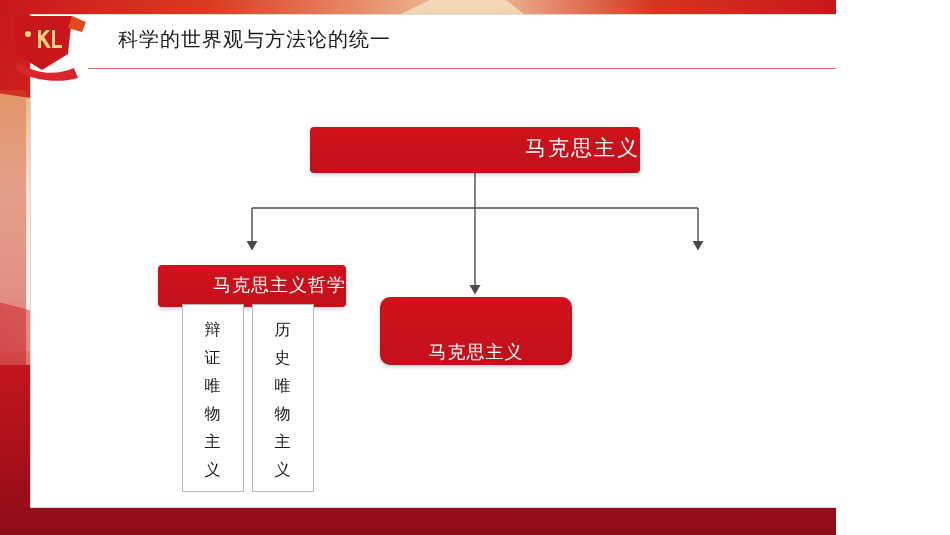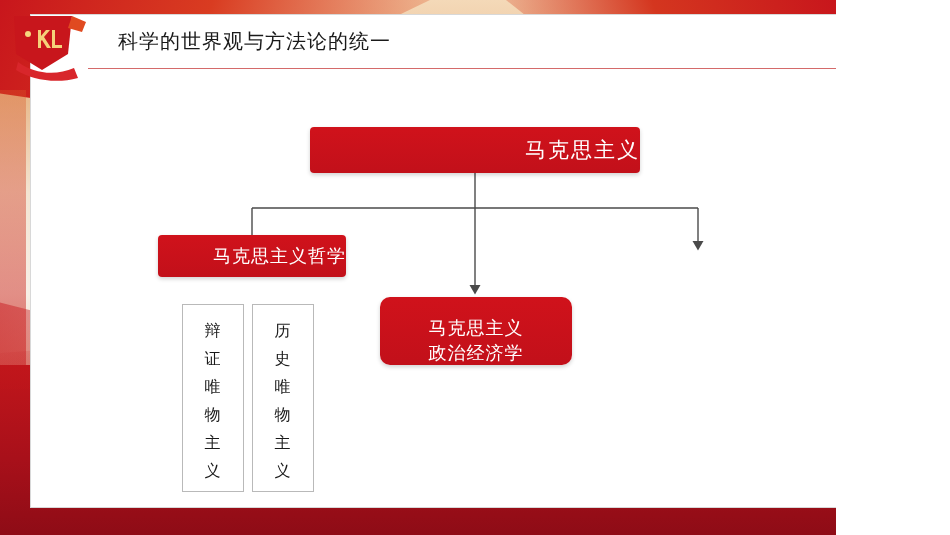--- a/index.html
+++ b/index.html
@@ -12,20 +12,21 @@
     overflow: hidden;
     font-family: "Liberation Sans", sans-serif;
     background: #ffffff;
   }
   .slide {
     position: relative;
     width: 836px;
     height: 535px;
     overflow: hidden;
     background: linear-gradient(180deg, #f4d9b8 0%, #e8b98c 18%, #f3e4d2 36%, #f7efe6 55%, #e9c6a6 75%, #d9724a 100%);
+    font-family: Liberation Mono, monospace;
   }
   
   .bg-red-bottom {
     position: absolute;
     left: 0; right: 0; bottom: 0;
     height: 170px;
     background: linear-gradient(180deg, #c1161b 0%, #a8101a 55%, #8e0c16 100%);
   }
   .bg-red-bottom::before {
     content: "";
@@ -146,21 +147,21 @@
   .node-root {
     left: 280px;
     top: 113px;
     width: 330px;
     height: 46px;
     font-size: 21px;
     letter-spacing: 2px;
   }
   .node-philosophy {
     left: 128px;
-    top: 221px;
+    top: 251px;
     width: 188px;
     height: 42px;
     font-size: 18px;
     letter-spacing: 1px;
   }
   .node-polecon {
     left: 350px;
     top: 283px;
     width: 192px;
     height: 68px;
@@ -258,21 +259,20 @@
     <div class="node node-root">
       <span>马克思主义</span>
     </div>
 
     <div class="node node-philosophy">
       <span>马克思主义哲学</span>
     </div>
 
     <div class="node node-polecon">
       <span class="ln">马克思主义</span>
-      <span class="ln">政治经济学</span>
     </div>
 
 
     <div class="leaf leaf-dialectical">
       <span>辩</span>
       <span>证</span>
       <span>唯</span>
       <span>物</span>
       <span>主</span>
       <span>义</span>

